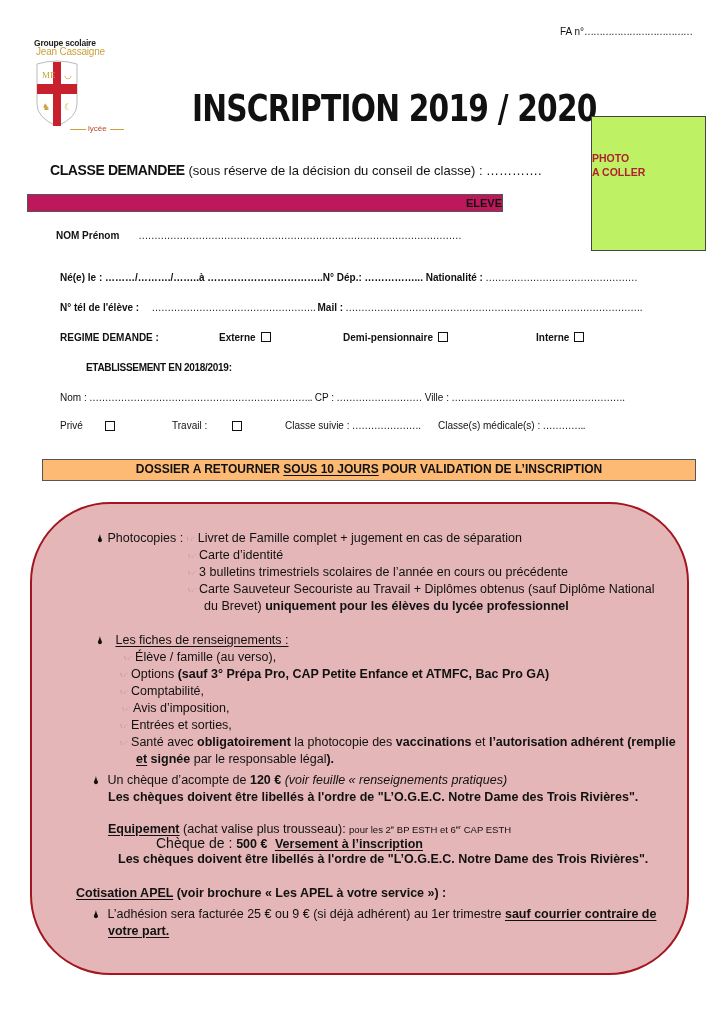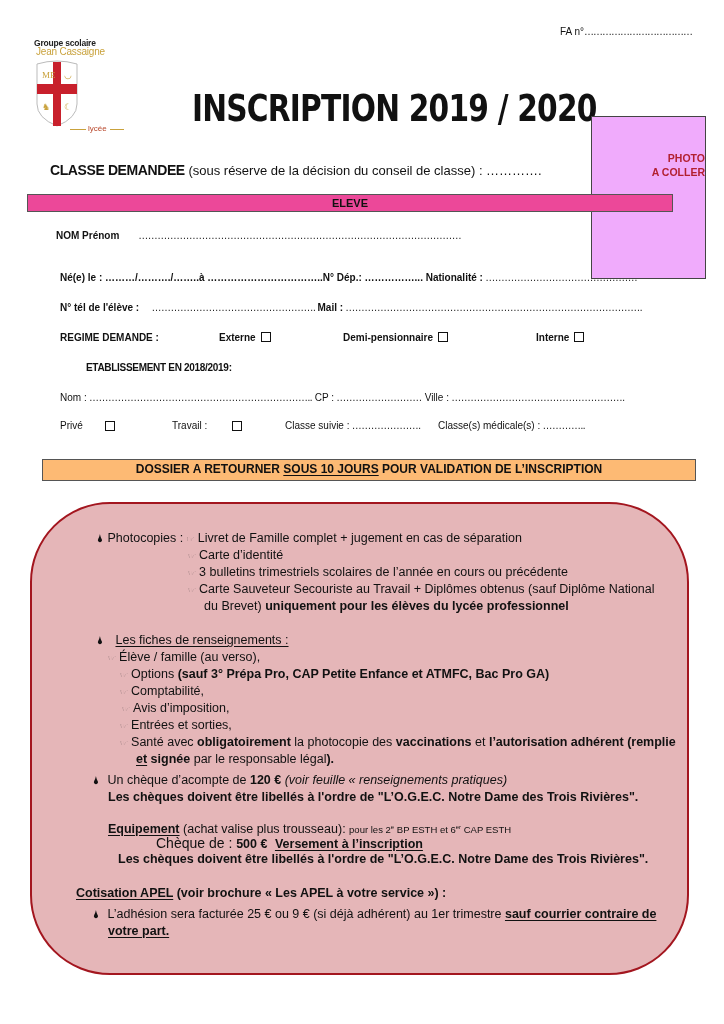--- a/index.html
+++ b/index.html
@@ -9,28 +9,28 @@
   .fa { left:560px; top:26px; font-size:10px; }
   .logo { left:28px; top:38px; width:110px; height:96px; }
   .logo .t1 { position:absolute; left:6px; top:0; font-size:8.5px; font-weight:bold; color:#222; letter-spacing:-0.2px; }
   .logo .t2 { position:absolute; left:8px; top:8px; font-size:10px; color:#c9a23c; letter-spacing:-0.2px; }
   .logo svg { position:absolute; left:6px; top:22px; }
   .logo .lycee { position:absolute; left:60px; top:86px; font-size:8px; color:#b8462a; }
   .logo .line1 { position:absolute; left:42px; top:91px; width:16px; height:1px; background:#c9a23c; }
   .logo .line2 { position:absolute; left:82px; top:91px; width:14px; height:1px; background:#c9a23c; }
   .title { left:192px; top:86px; font-size:38px; font-weight:bold; font-family:"DejaVu Sans", sans-serif;
            letter-spacing:-1px; transform:scaleX(0.78); transform-origin:left top; }
-  .photo { left:591px; top:116px; width:115px; height:163px; border:1.5px solid #444; box-sizing:border-box;
-           text-align:right; background:#f0abfc; }
+  .photo { left:591px; top:116px; width:115px; height:135px; border:1.5px solid #444; box-sizing:border-box;
+           text-align:left; background:#bef264; }
   .photo span { display:block; color:#b22030; font-weight:bold; font-size:10.5px; line-height:14px; }
   .photo .p1 { margin-top:34px; }
   .classe { left:50px; top:162px; font-size:13px; }
   .classe b { font-size:14px; letter-spacing:-0.4px; }
-  .eleve-bar { left:27px; top:194px; width:646px; height:18px; background:#ec4899; border:1.5px solid #555;
-               box-sizing:border-box; text-align:center; font-weight:bold; font-size:11px; line-height:16px; }
+  .eleve-bar { left:27px; top:194px; width:476px; height:18px; background:#be185d; border:1.5px solid #555;
+               box-sizing:border-box; text-align:right; font-weight:bold; font-size:11px; line-height:16px; }
   .row { font-size:10px; font-weight:bold; white-space:nowrap; }
   .dots { font-weight:normal; letter-spacing:-0.5px; }
   .cb { display:inline-block; width:8px; height:8px; border:1.5px solid #111; vertical-align:-1px; margin-left:5px; }
   .nb { font-weight:normal; }
   .dossier-bar { left:42px; top:459px; width:654px; height:22px; background:#fdba74; border:1.5px solid #555;
                  box-sizing:border-box; text-align:center; font-weight:bold; font-size:12px; line-height:19px; }
   .pink { left:30px; top:502px; width:659px; height:473px; background:#e5b6b8; border:2px solid #a3161f;
           border-radius:80px; box-sizing:border-box; }
   .txt { font-size:12.5px; line-height:17px; white-space:nowrap; }
   .drop { display:inline-block; width:8px; text-align:center; font-size:11px; }
@@ -142,21 +142,21 @@
   <span class="hand">☞</span><span>Carte Sauveteur Secouriste au Travail + Diplômes obtenus (sauf Diplôme National</span>
 </div>
 <div class="abs txt" style="left:204px; top:598px;">
   <span>du Brevet) </span><b>uniquement pour les élèves du lycée professionnel</b>
 </div>
 
 <div class="abs txt" style="left:96px; top:632px;">
   <span class="drop">🌢</span>
   <u style="margin-left:8px">Les fiches de renseignements :</u>
 </div>
-<div class="abs txt" style="left:108px; top:649px;">
+<div class="abs txt" style="left:124px; top:649px;">
   <span class="hand">☞</span><span>Élève / famille (au verso),</span>
 </div>
 <div class="abs txt" style="left:120px; top:666px;">
   <span class="hand">☞</span><span>Options </span><b>(sauf 3° Prépa Pro, CAP Petite Enfance et ATMFC, Bac Pro GA)</b>
 </div>
 <div class="abs txt" style="left:120px; top:683px;">
   <span class="hand">☞</span><span>Comptabilité,</span>
 </div>
 <div class="abs txt" style="left:122px; top:700px;">
   <span class="hand">☞</span><span>Avis d’imposition,</span>

